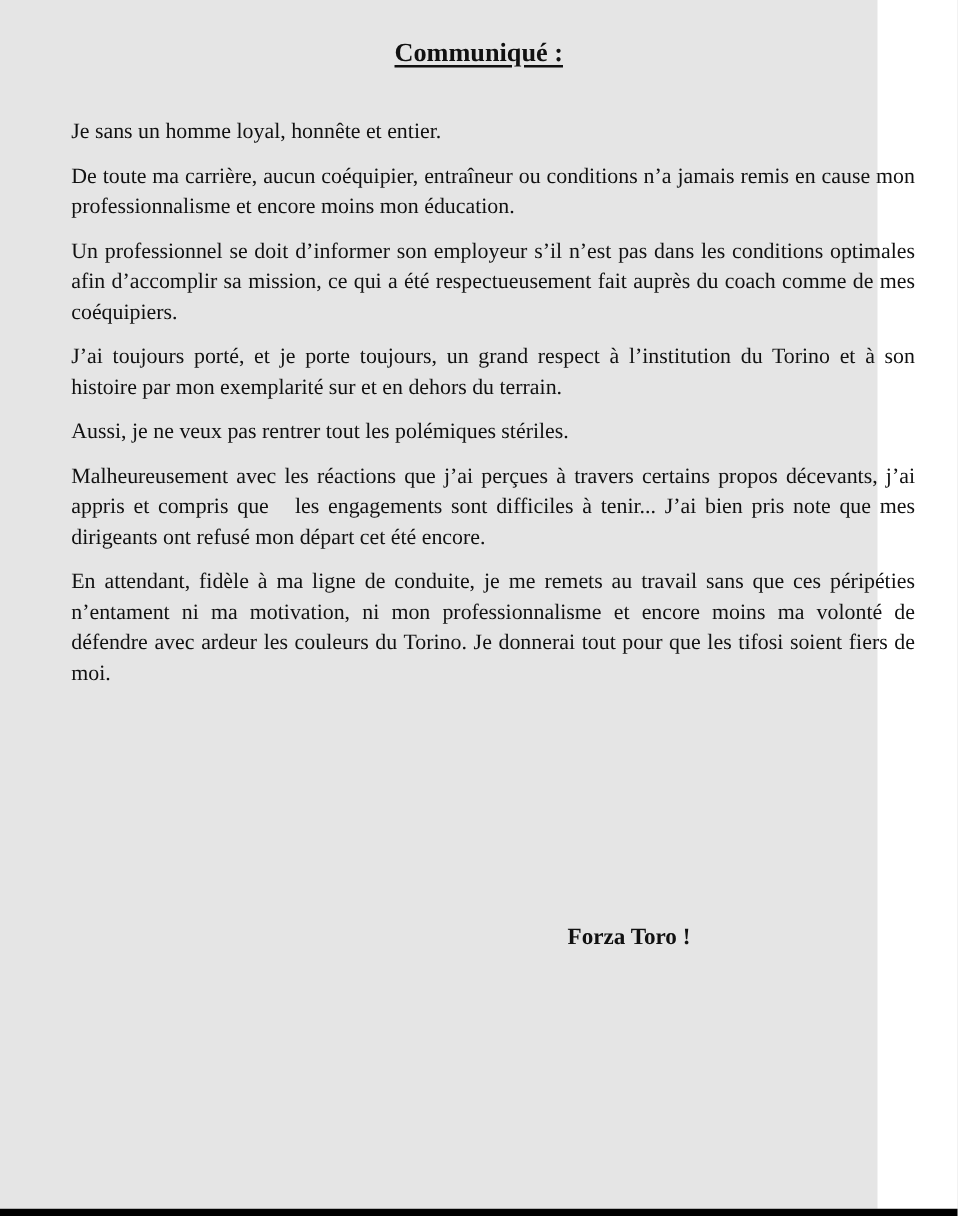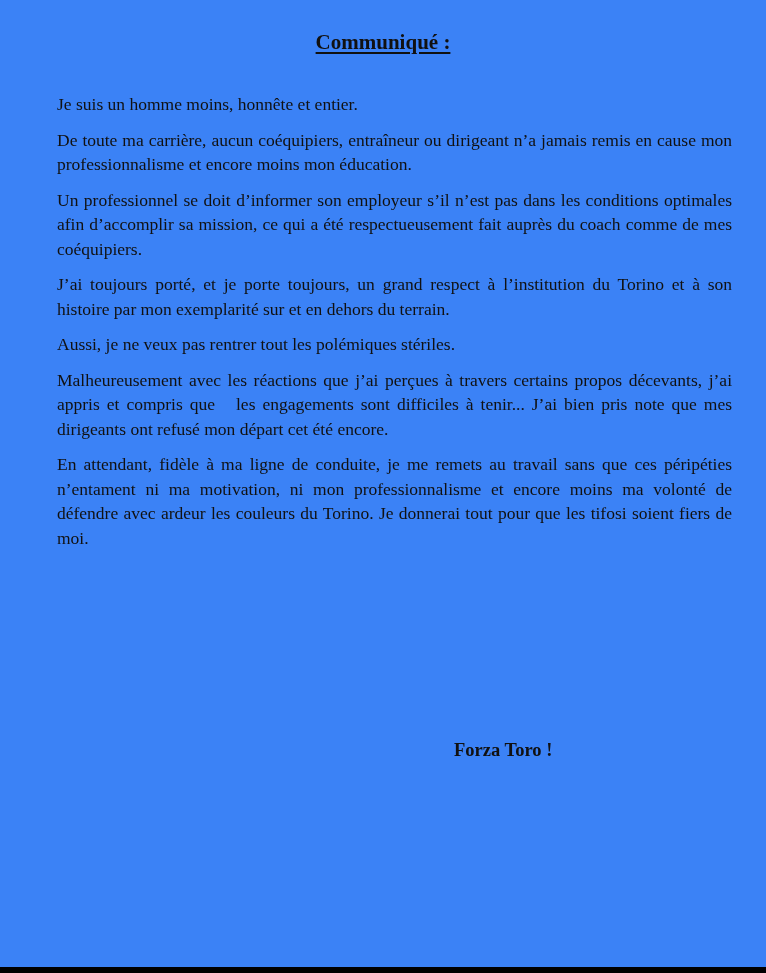--- a/index.html
+++ b/index.html
@@ -12,23 +12,23 @@
       background: #ffffff;
       position: relative;
       overflow: hidden;
       font-family: "Liberation Serif", "DejaVu Serif", serif;
       color: #111111;
     }
     .page {
       position: absolute;
       left: 0;
       top: 0;
-      width: 766px;
+      width: 702px;
       height: 967px;
-      background: #3b82f6;
+      background: #e5e5e5;
     }
     .title {
       position: absolute;
       top: 30px;
       left: 0;
       width: 766px;
       text-align: center;
       font-weight: bold;
       font-size: 21px;
       line-height: 24px;
@@ -73,22 +73,22 @@
   </style>
 </head>
 <body>
 
 <div class="page">
   <div class="title">
     <span>Communiqué :</span>
   </div>
 
   <div class="body">
-    <p>Je suis un homme moins, honnête et entier.</p>
-    <p>De toute ma carrière, aucun coéquipiers, entraîneur ou dirigeant n’a jamais remis en cause mon professionnalisme et encore moins mon éducation.</p>
+    <p>Je sans un homme loyal, honnête et entier.</p>
+    <p>De toute ma carrière, aucun coéquipier, entraîneur ou conditions n’a jamais remis en cause mon professionnalisme et encore moins mon éducation.</p>
     <p>Un professionnel se doit d’informer son employeur s’il n’est pas dans les conditions optimales afin d’accomplir sa mission, ce qui a été respectueusement fait auprès du coach comme de mes coéquipiers.</p>
     <p>J’ai toujours porté, et je porte toujours, un grand respect à l’institution du Torino et à son histoire par mon exemplarité sur et en dehors du terrain.</p>
     <p>Aussi, je ne veux pas rentrer tout les polémiques stériles.</p>
     <p style="white-space: pre-wrap;">Malheureusement avec les réactions que j’ai perçues à travers certains propos décevants, j’ai appris et compris que   les engagements sont difficiles à tenir... J’ai bien pris note que mes dirigeants ont refusé mon départ cet été encore.</p>
     <p>En attendant, fidèle à ma ligne de conduite, je me remets au travail sans que ces péripéties n’entament ni ma motivation, ni mon professionnalisme et encore moins ma volonté de défendre avec ardeur les couleurs du Torino. Je donnerai tout pour que les tifosi soient fiers de moi.</p>
   </div>
 
   <div class="signature">
     <div class="sig-line">Forza Toro !</div>
   </div>

